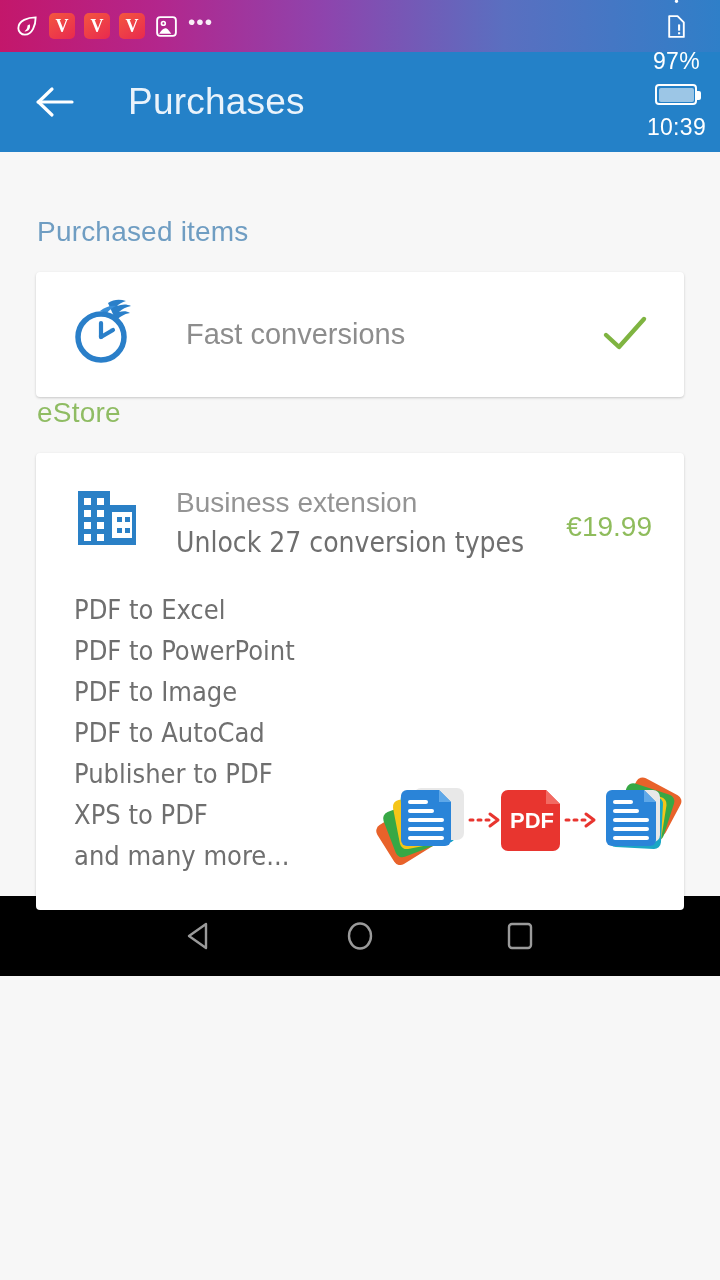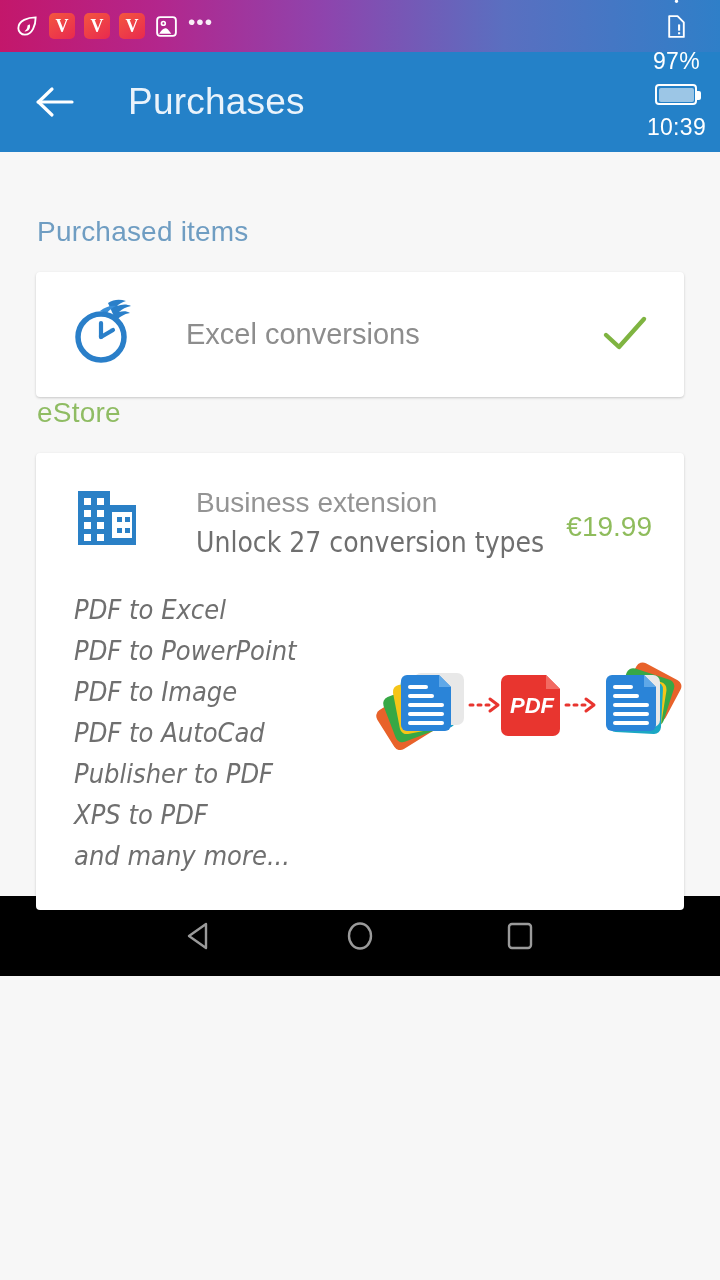--- a/index.html
+++ b/index.html
@@ -170,21 +170,21 @@
   #estore-card {
     padding: 0 0 34px 0;
   }
   #estore-head {
     display: flex;
     align-items: flex-start;
     padding: 34px 32px 0 38px;
   }
   #estore-titles {
     flex: 1;
-    margin-left: 56px;
+    margin-left: 36px;
     margin-top: -4px;
   }
   #ext-title {
     color: #949494;
     font-size: 28px;
     line-height: 40px;
   }
   #ext-sub {
     color: #6f6f6f;
     font-size: 28px;
@@ -192,23 +192,22 @@
     font-family: "DejaVu Sans Condensed", "Liberation Sans Narrow", "Liberation Sans", sans-serif;
   }
   #ext-price {
     color: #8fbc5c;
     font-size: 28px;
     margin-top: 24px;
     white-space: nowrap;
   }
   #estore-body {
     display: flex;
-    align-items: flex-start;
+    align-items: flex-end;
     padding: 26px 30px 0 38px;
-    font-style: italic;
   }
   #feature-list {
     list-style: none;
     margin: 0;
     padding: 0;
     flex: 0 0 300px;
   }
   #feature-list li {
     color: #6f6f6f;
     font-size: 27px;
@@ -320,21 +319,21 @@
     <div class="card" id="purchased-card">
       <span>
         <svg width="80" height="72" viewBox="0 0 80 72">
           <path d="M38 6c6-4 12-4 18-2-4 1-7 3-9 5 5-2 10-2 14 0-5 1-9 3-12 6 4-1 8-1 11 1-6 1-11 4-14 8z" fill="#2a7fc9"></path>
           <path d="M30 14c5-4 11-6 16-5-4 2-7 4-9 7-3-1-5-1-7-2z" fill="#3a8fd8"></path>
           <circle cx="31" cy="40" r="23" fill="none" stroke="#2a7fc9" stroke-width="5.5"></circle>
           <line x1="31" y1="40" x2="31" y2="26" stroke="#2a7fc9" stroke-width="4.2" stroke-linecap="round"></line>
           <line x1="31" y1="40" x2="43" y2="33" stroke="#2a7fc9" stroke-width="4.2" stroke-linecap="round"></line>
         </svg>
       </span>
-      <div id="fast-label">Excel conversions</div>
+      <div id="fast-label">Fast conversions</div>
       <span>
         <svg width="46" height="40" viewBox="0 0 46 40">
           <polyline points="4,22 17,34 42,6" fill="none" stroke="#7fb441" stroke-width="4.4" stroke-linecap="round" stroke-linejoin="round"></polyline>
         </svg>
       </span>
     </div>
 
     <div class="section-header" id="estore-header">eStore</div>
 
     <div class="card" id="estore-card">

